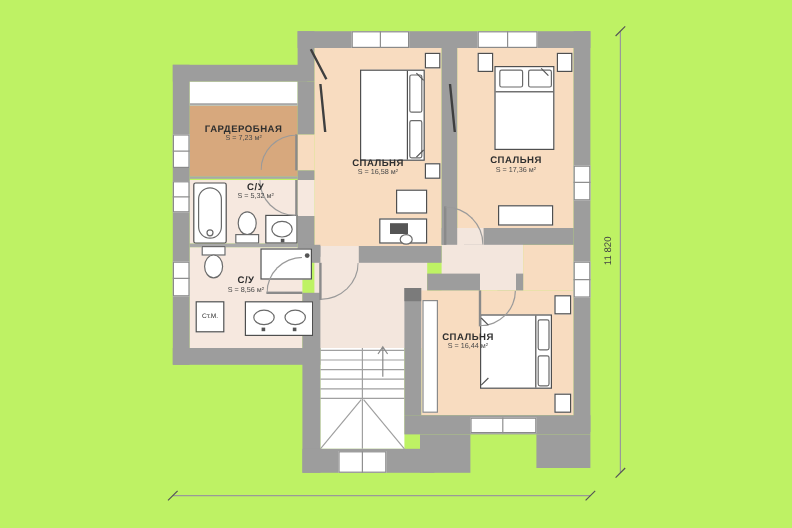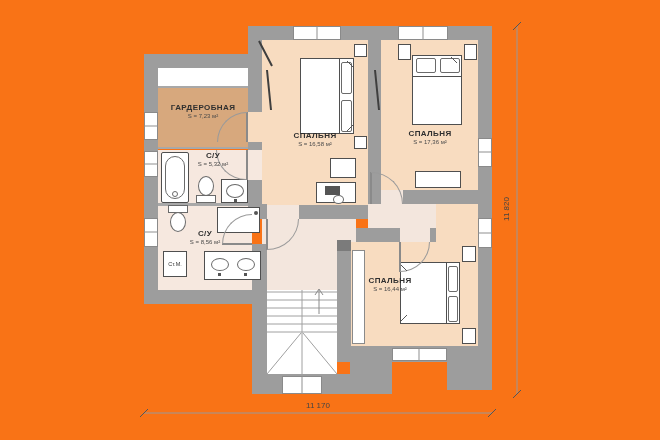--- a/index.html
+++ b/index.html
@@ -1,16 +1,16 @@
 <!DOCTYPE html>
 <html><head>
 <meta charset="utf-8">
 <style>
   html,body{margin:0;padding:0;background:#fff;}
-  #plan{position:relative;width:660px;height:440px;background:#f97316;overflow:hidden;
+  #plan{position:relative;width:660px;height:440px;background:#bef264;overflow:hidden;
         font-family:"Liberation Sans",sans-serif;}
   #plan *{box-sizing:border-box;}
   .fill{position:absolute;}
   .wall{position:absolute;background:#9d9d9d;}
   .wallc{position:absolute;background:#7b7b7b;}
   .thinline{position:absolute;background:#a8a8a8;}
   .win{position:absolute;background:#fff;border:1px solid #8a8a8a;}
   .furn{position:absolute;background:#fff;border:1px solid #4f4f4f;}
   .furn .in{position:absolute;border:1px solid #6a6a6a;background:#fff;}
   .dark{position:absolute;background:#555;}
@@ -197,16 +197,15 @@
   </div>
   <div class="lbl" style="left:158px;top:229px;width:94px;">
     <span class="nm">С/У</span>
     <span class="ar">S = 8,56 м²</span>
   </div>
   <div class="lbl" style="left:343px;top:276px;width:94px;">
     <span class="nm">СПАЛЬНЯ</span>
     <span class="ar">S = 16,44 м²</span>
   </div>
 
-  <div class="dim" style="left:144px;top:401px;width:348px;">11 170</div>
   <div class="dim" style="left:478px;top:203px;width:60px;height:12px;transform:rotate(-90deg);">11 820</div>
 
 </div>
 
 </body></html>

